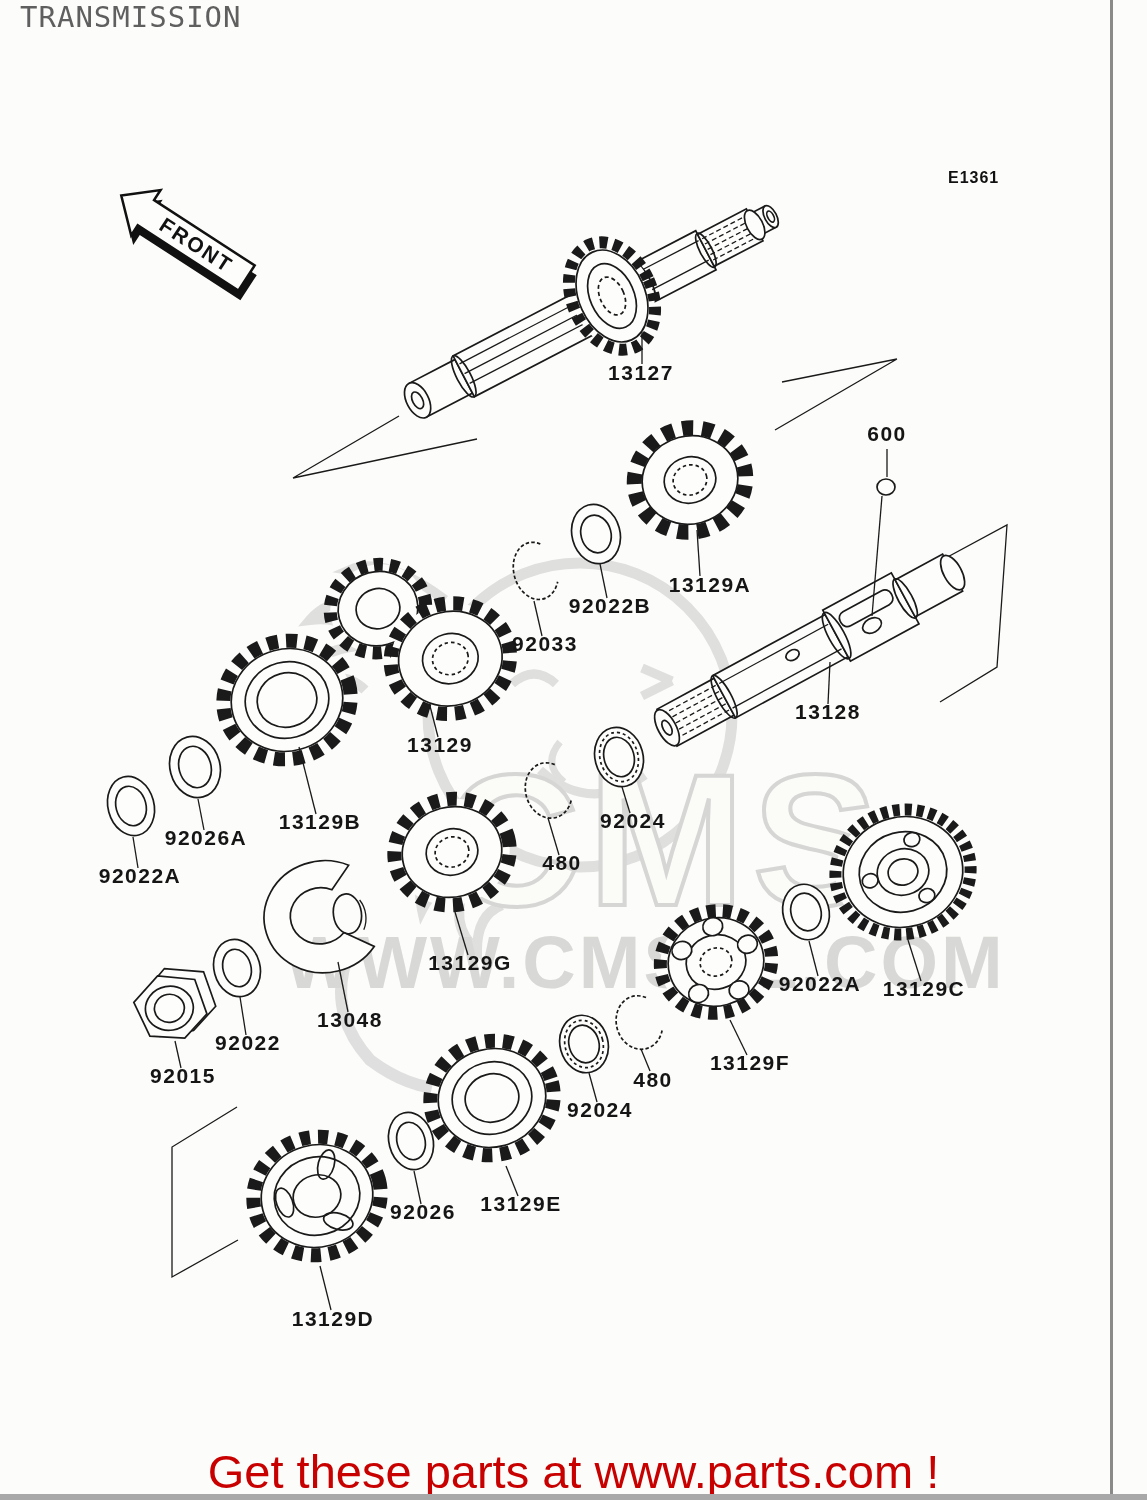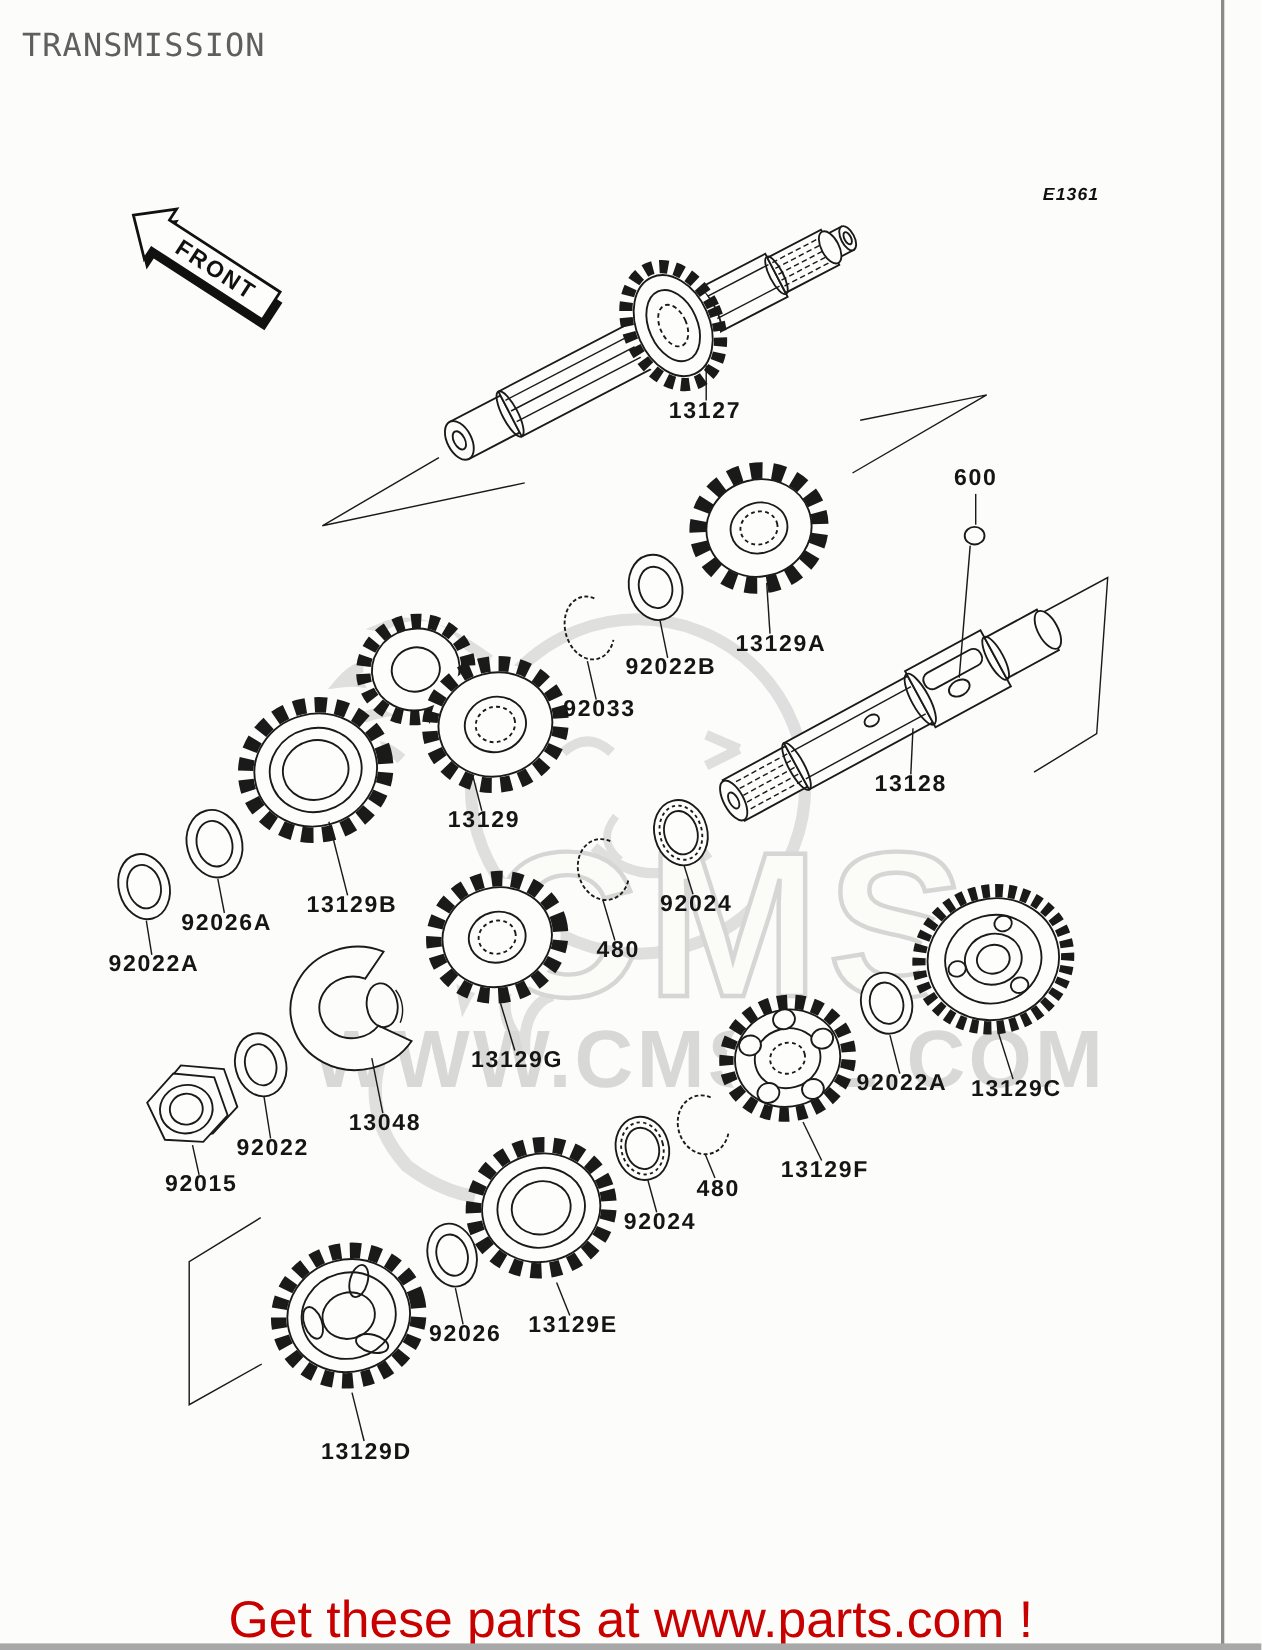--- a/index.html
+++ b/index.html
@@ -1,21 +1,21 @@
 <!DOCTYPE html>
 <html><head>
 <meta charset="utf-8">
 <style>
   html,body{margin:0;padding:0;background:#fff;}
   #stage{position:relative;width:1147px;height:1500px;background:#fcfdfa;overflow:hidden;
          font-family:"Liberation Sans",sans-serif;}
-  #page-title{position:absolute;left:20px;top:24px;font-family:"DejaVu Sans Mono",monospace;
+  #page-title{position:absolute;left:20px;top:0;font-family:"DejaVu Sans Mono",monospace;
          font-size:29px;color:#5f5f5f;letter-spacing:1px;}
   #figure-code{position:absolute;left:948px;top:169px;font-size:16px;font-weight:bold;color:#111;
-         letter-spacing:1px;font-style:italic;}
+         letter-spacing:1px;}
   #promo{position:absolute;left:0;top:1444px;width:1147px;text-align:center;
          font-size:47px;color:#c80000;}
   #right-border{position:absolute;left:1110px;top:0;width:3px;height:1500px;background:#8a8a8a;}
   #bottom-bar{position:absolute;left:0;top:1494px;width:1147px;height:6px;background:#a8a8a8;}
   svg{position:absolute;left:0;top:0;}
   .ln{stroke:#1a1a1a;fill:none;stroke-width:1.7px;}
   .thin{stroke:#1a1a1a;fill:none;stroke-width:1.3px;}
   .fw{fill:#fdfdfb;stroke:#1a1a1a;stroke-width:1.7px;}
   .teeth{fill:#fdfdfb;stroke:#1a1a1a;}
   .lbl{font-family:"Liberation Sans",sans-serif;font-weight:bold;font-size:21px;

